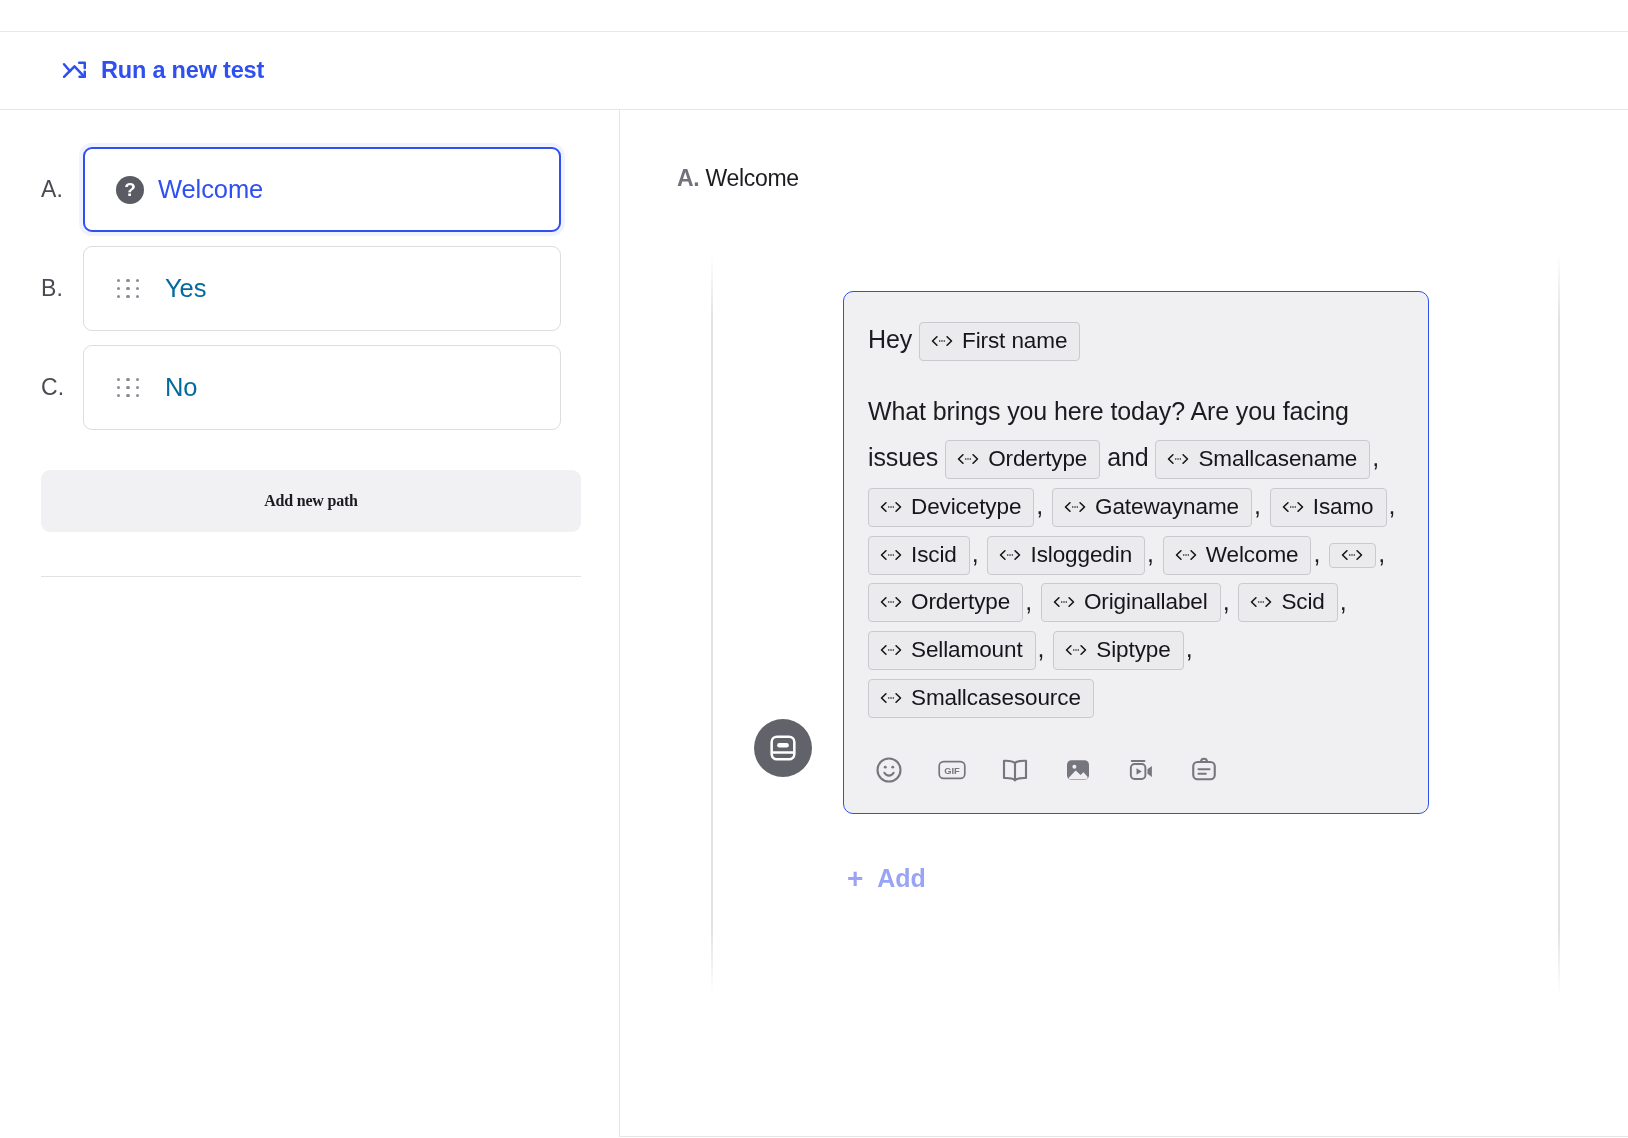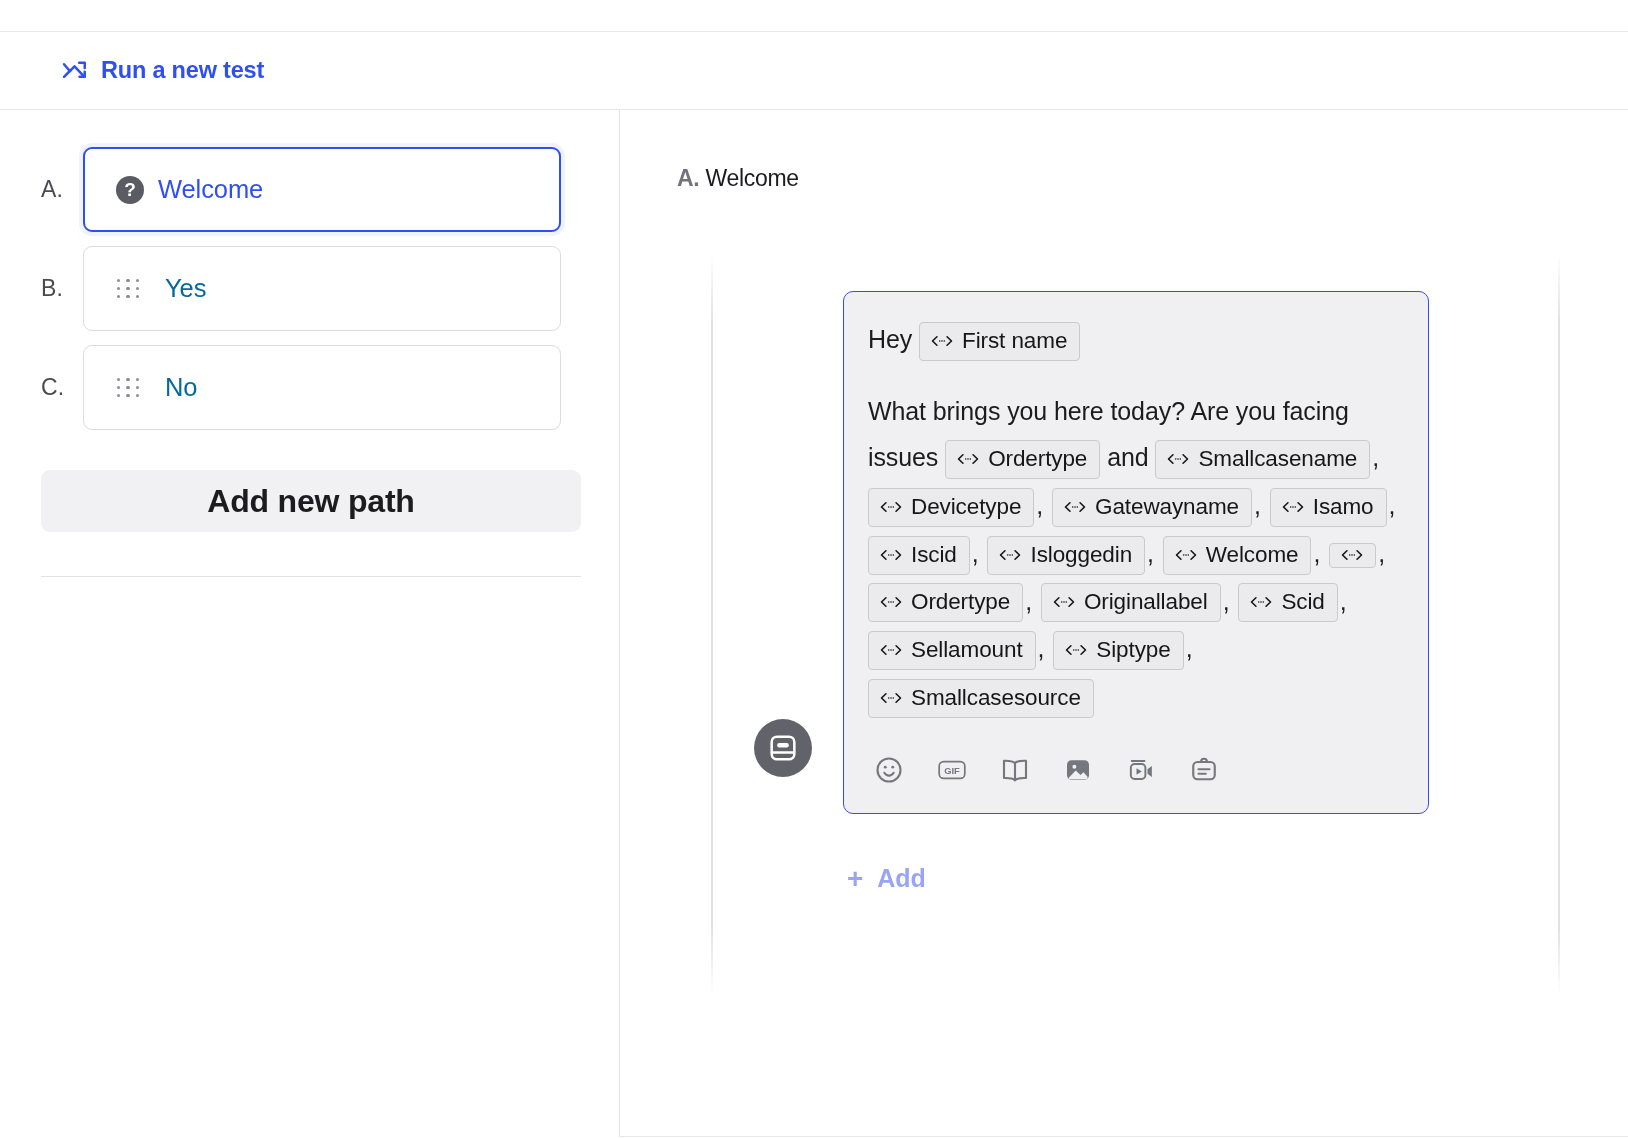--- a/index.html
+++ b/index.html
@@ -139,22 +139,22 @@
     align-self: center;
   }
 
   .add-path-btn {
     margin: 26px 0 0 41px;
     width: 540px;
     height: 62px;
     background: #f1f1f3;
     border: none;
     border-radius: 9px;
-    font-family: Liberation Sans, sans-serif;
-    font-size: 32px;
+    font-family: Liberation Serif, serif;
+    font-size: 16px;
     font-weight: bold;
     color: #1c1c20;
     cursor: pointer;
     letter-spacing: -0.2px;
   }
   .left-divider {
     margin: 44px 0 0 41px;
     width: 540px;
     height: 1px;
     background: #e2e2e6;

